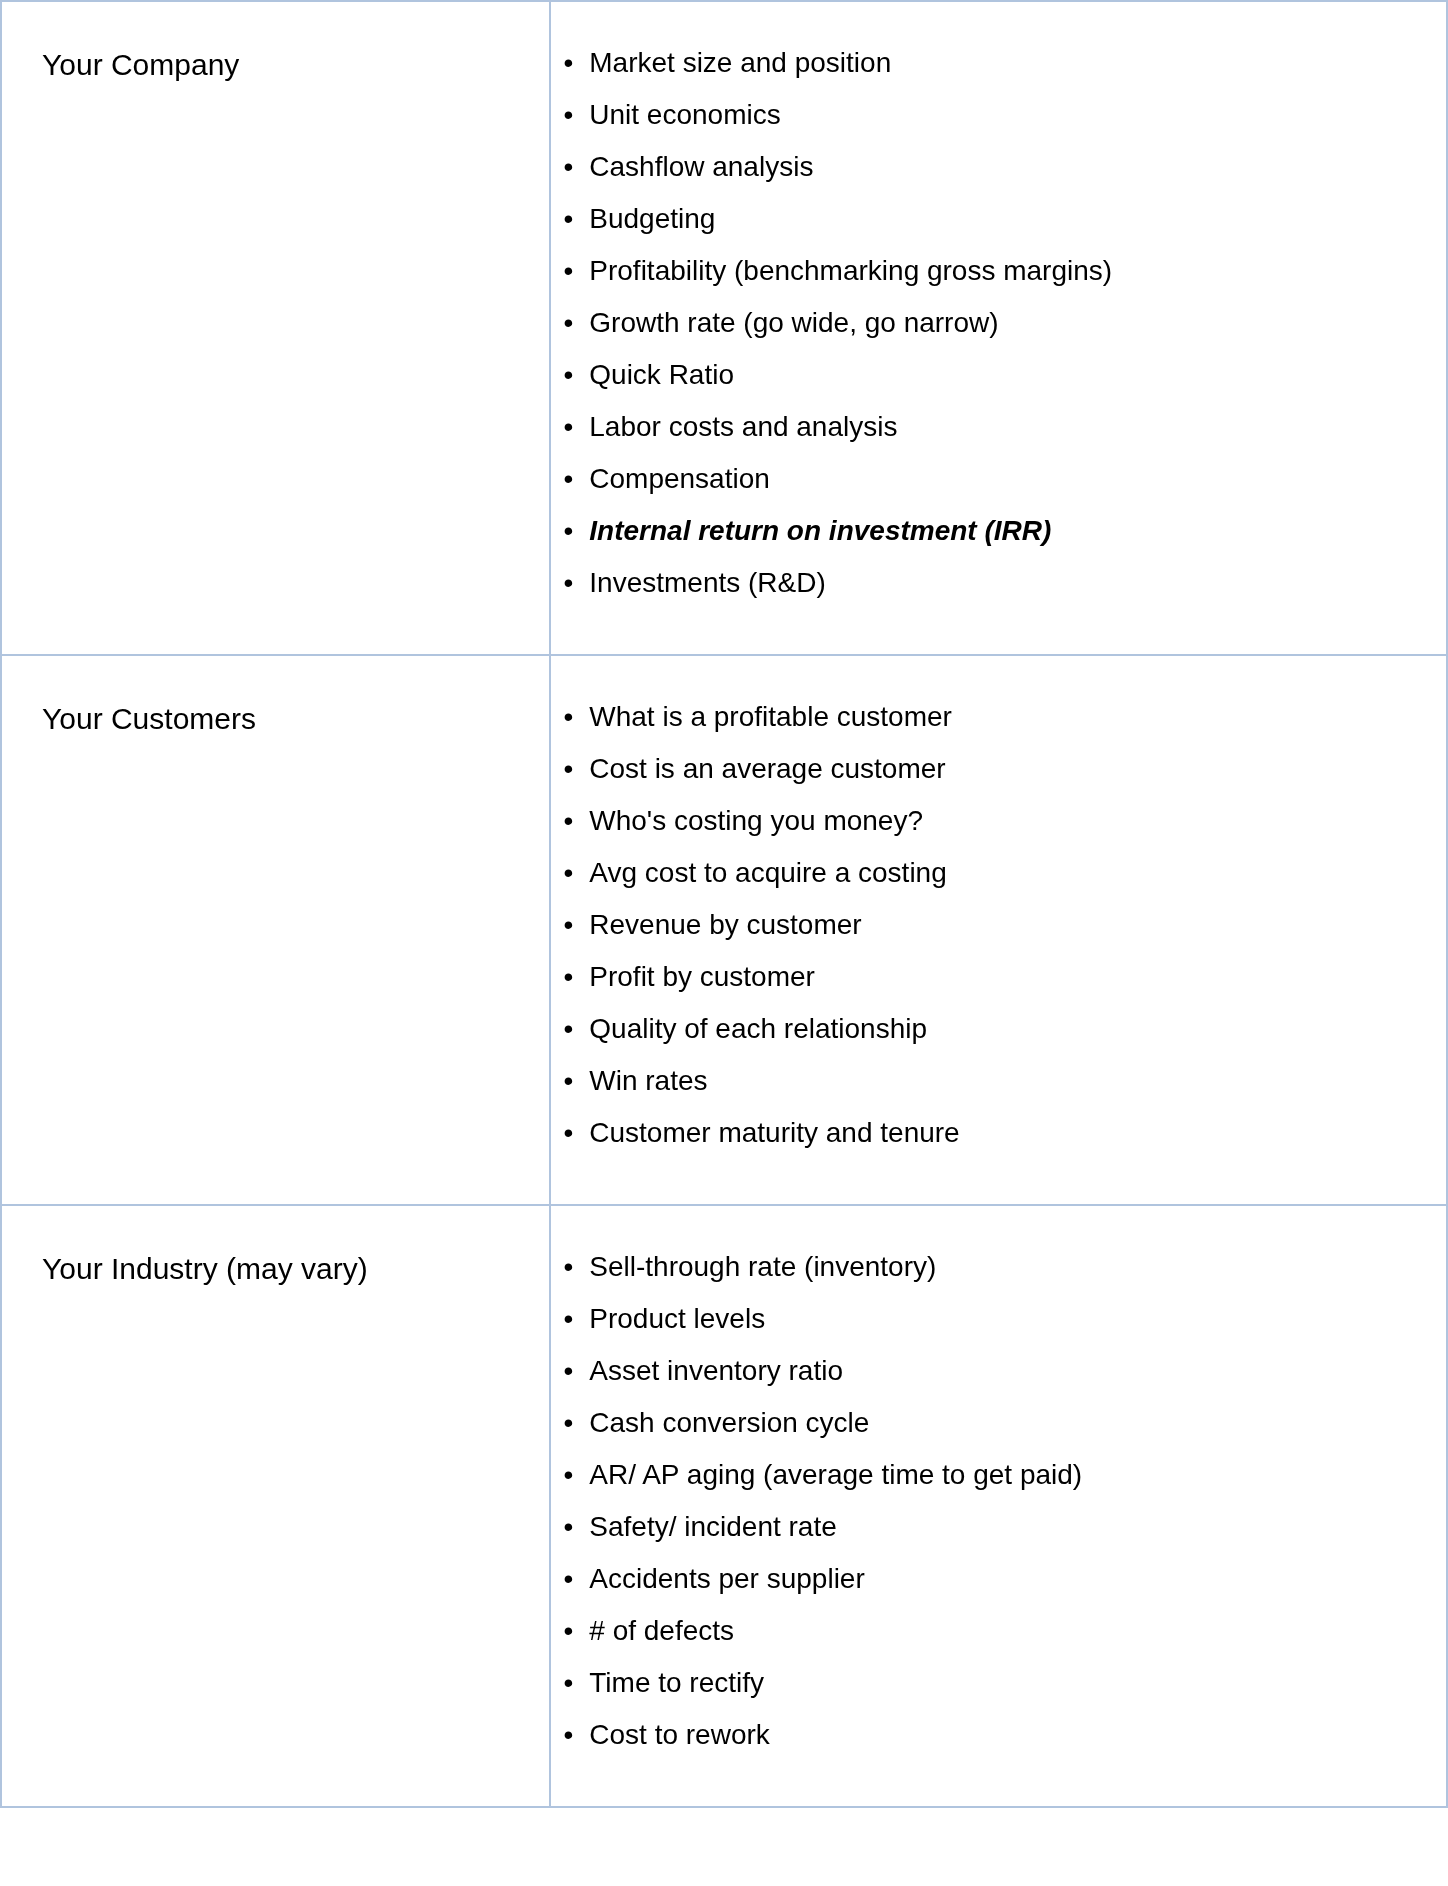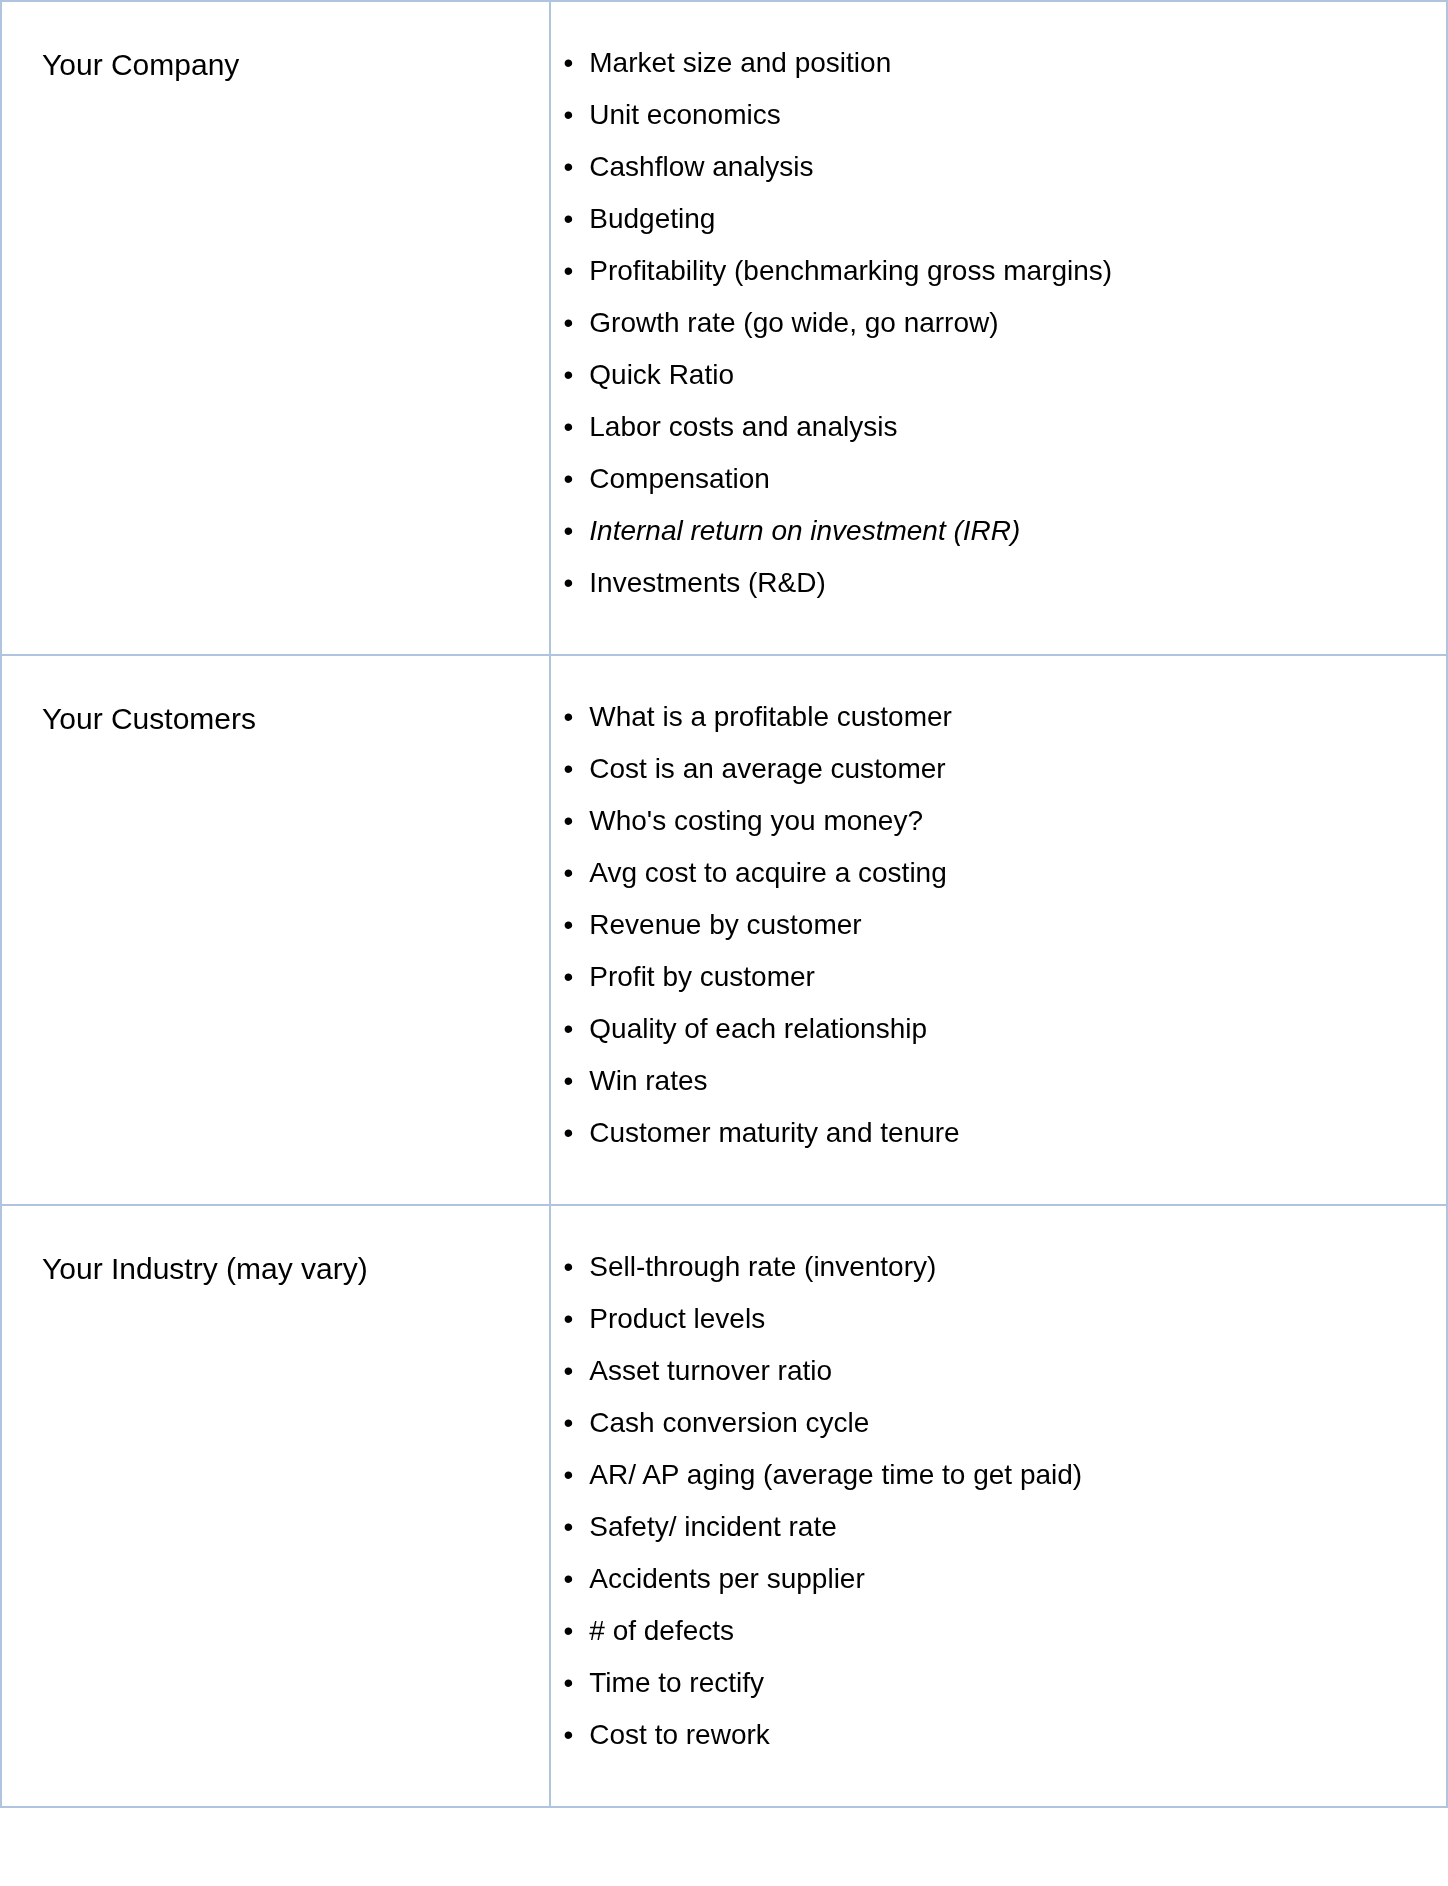--- a/index.html
+++ b/index.html
@@ -61,20 +61,21 @@
       flex-shrink: 0;
       font-size: 28px;
     }
 
     ul li span {
       flex: 1;
     }
 
     .italic {
       font-style: italic;
+      font-weight: bold;
     }
   </style>
 </head>
 <body>
 
 <table>
   <tbody id="table-body">
   <tr>
         <td class="category-cell"><span>Your Company</span></td>
         <td class="items-cell">
@@ -153,21 +154,21 @@
         <td class="category-cell"><span>Your Industry (may vary)</span></td>
         <td class="items-cell">
           <ul>
             <li>
               <span>Sell-through rate (inventory)</span>
             </li>
             <li>
               <span>Product levels</span>
             </li>
             <li>
-              <span>Asset turnover ratio</span>
+              <span>Asset inventory ratio</span>
             </li>
             <li>
               <span>Cash conversion cycle</span>
             </li>
             <li>
               <span>AR/ AP aging (average time to get paid)</span>
             </li>
             <li>
               <span>Safety/ incident rate</span>
             </li>

